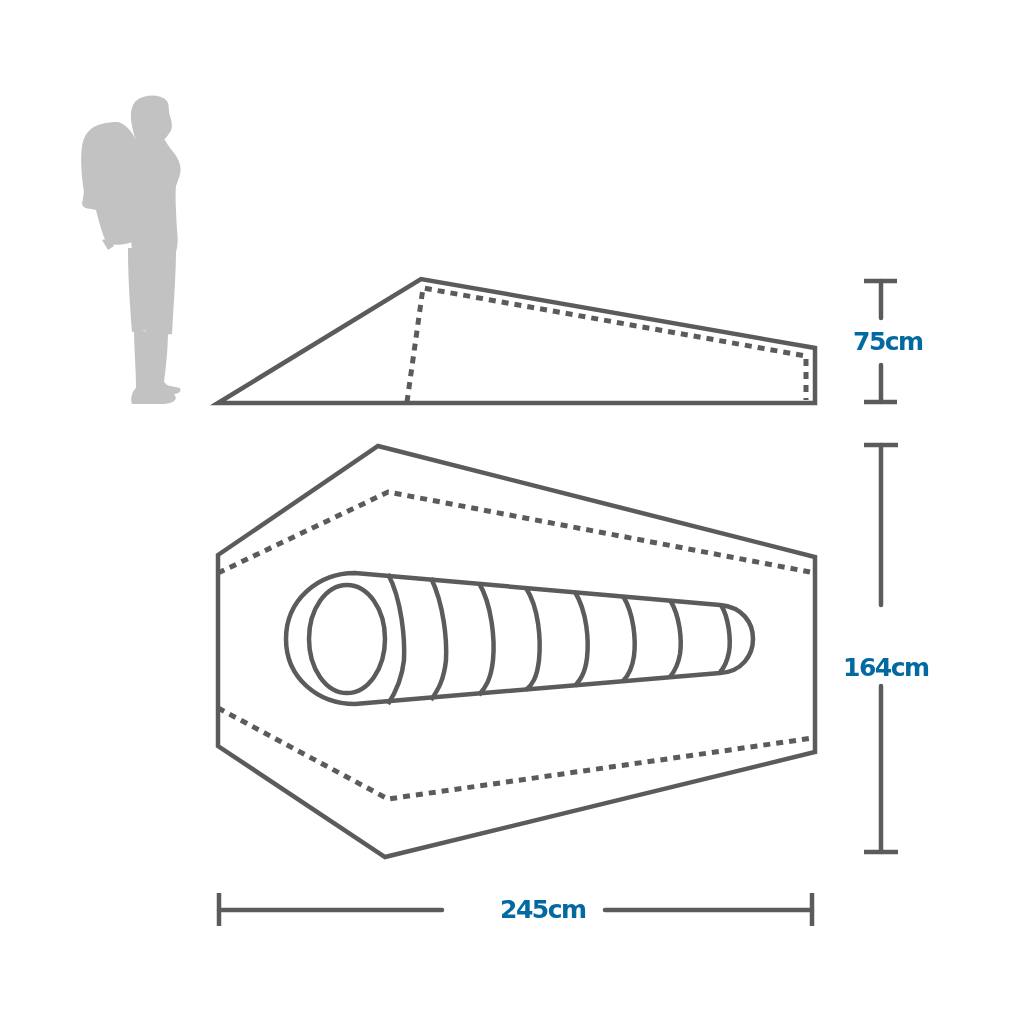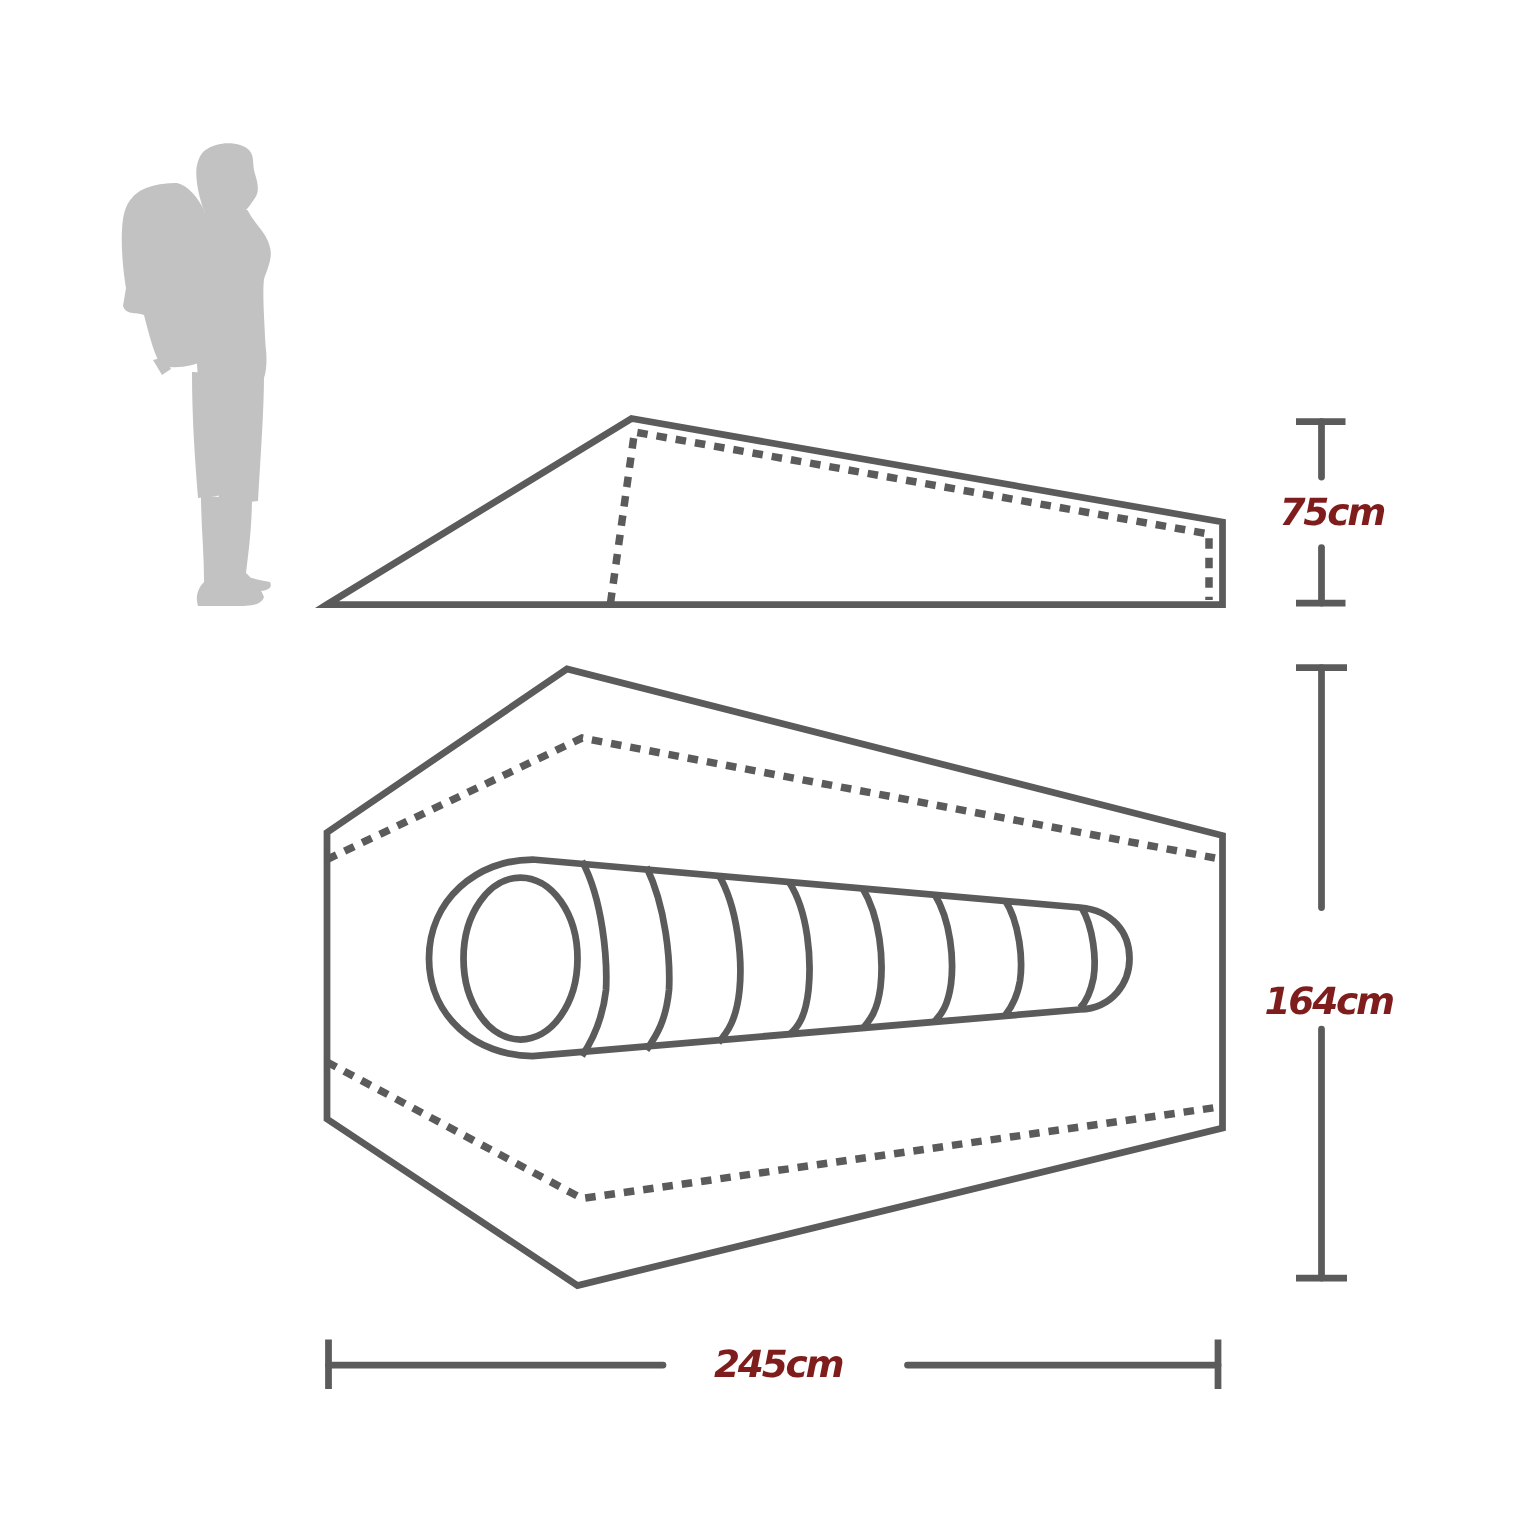--- a/index.html
+++ b/index.html
@@ -8,24 +8,23 @@
   .stroke { fill: none; stroke: #5b5b5b; stroke-width: 4.5; stroke-linejoin: miter; stroke-linecap: butt; }
   .round { stroke-linecap: round; }
   .dash { fill: none; stroke: #5b5b5b; stroke-width: 5; stroke-dasharray: 7 6; }
   .silhouette { fill: #c2c2c2; }
   .dim-label {
     position: absolute;
     font-family: "DejaVu Sans", sans-serif;
     font-weight: bold;
     font-size: 25px;
     letter-spacing: -1.5px;
-    color: #7f1d1d;
+    color: #0369a1;
     white-space: nowrap;
     line-height: 1;
-    font-style: italic;
   }
 </style>
 </head>
 <body>
 
 <svg class="canvas" viewBox="0 0 1024 1024" xmlns="http://www.w3.org/2000/svg">
 
   <g class="silhouette">
 
     <path d="M137,100 C145,94 160,94 166,100 C170,104 168,110 170,116 C172,122 173,128 170,132 C168,135 166,138 164,140 L160,146 L138,146 C134,136 130,122 131,112 C132,106 134,102 137,100 Z"></path>
@@ -81,13 +80,13 @@
   <g>
     <line class="stroke" x1="219" y1="893" x2="219" y2="926"></line>
     <line class="stroke round" x1="219" y1="910" x2="442" y2="910"></line>
     <line class="stroke round" x1="605" y1="910" x2="812" y2="910"></line>
     <line class="stroke" x1="812" y1="893" x2="812" y2="926"></line>
   </g>
 </svg>
 
 <div class="dim-label" style="left:853px; top:329px;">75cm</div>
 <div class="dim-label" style="left:843px; top:655px;">164cm</div>
-<div class="dim-label" style="left:476px; top:897px;">245cm</div>
+<div class="dim-label" style="left:500px; top:897px;">245cm</div>
 
 </body></html>

